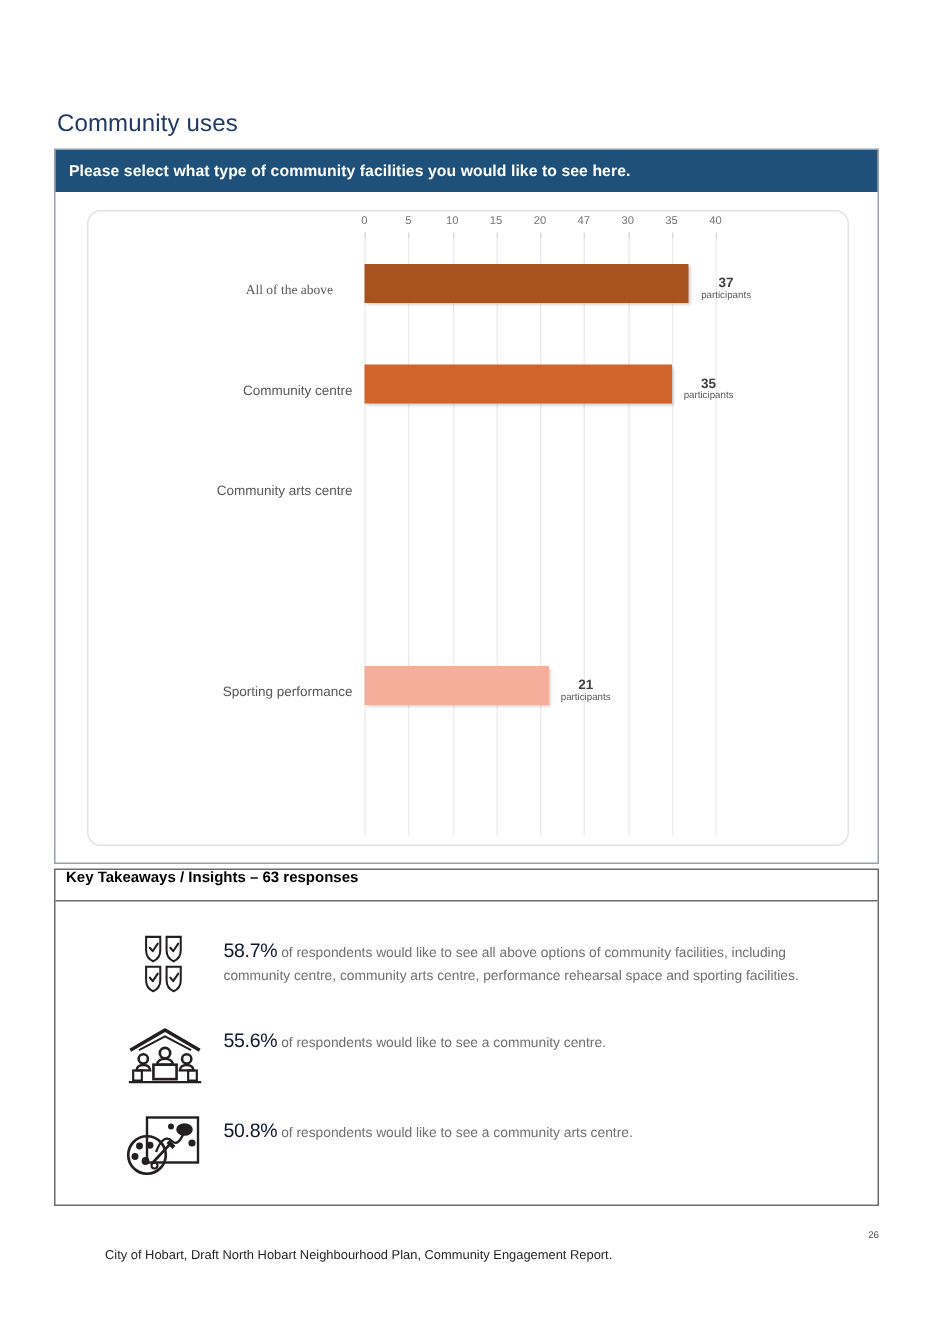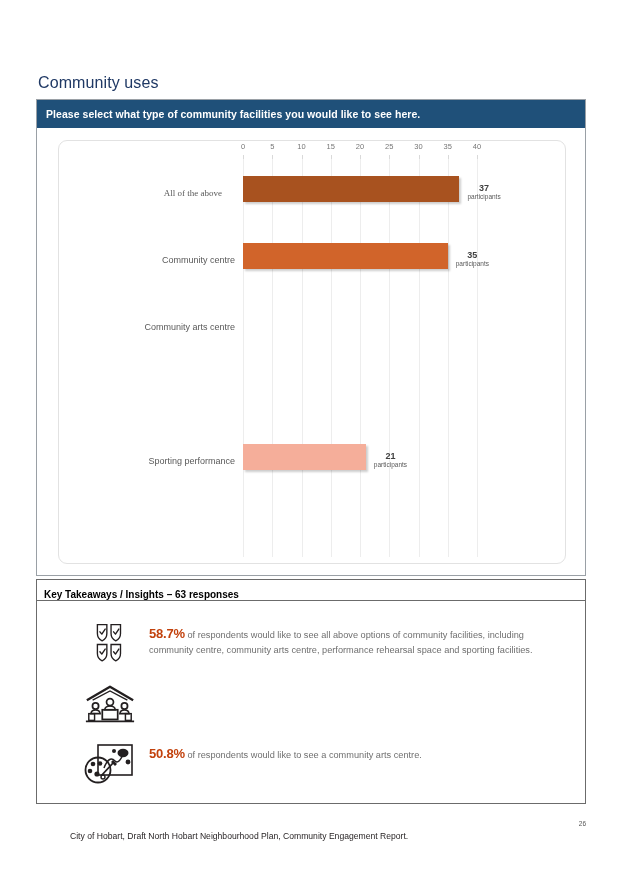--- a/index.html
+++ b/index.html
@@ -54,31 +54,31 @@
     margin-left:8px;text-align:center;white-space:nowrap;line-height:1.05;
   }
   .bar-val{display:block;font-size:9px;font-weight:700;color:#404040;}
   .bar-unit{display:block;font-size:6.5px;color:#595959;margin-top:1px;}
   
   .takeaway-card{
     position:absolute;left:36px;top:579px;width:550px;height:225px;
     border:1px solid #6b6b6b;box-sizing:border-box;background:#fff;
   }
   .tk-header{
-    height:21px;border-bottom:1px solid #6b6b6b;display:flex;align-items:flex-end;
+    height:21px;border-bottom:1px solid #6b6b6b;display:flex;align-items:flex-start;
     padding-left:7px;box-sizing:border-box;
   }
   .tk-header-text{font-size:10px;color:#000;font-weight:700;}
   .tk-list{padding:20px 0 0 0;}
   .tk-item{display:flex;align-items:flex-start;padding:0 18px 0 44px;margin-bottom:14px;}
   .tk-icon{flex:0 0 58px;height:46px;display:flex;align-items:center;justify-content:center;}
   .tk-text{
     flex:1;font-size:9.2px;color:#6f6f6f;line-height:1.45;padding-top:4px;padding-left:10px;
   }
-  .tk-pct{font-size:13px;color:#c2410c;font-weight:700;letter-spacing:-.2px;}
+  .tk-pct{font-size:13px;color:#0f172a;font-weight:400;letter-spacing:-.2px;}
   
   .page-no{
     position:absolute;right:36px;top:820px;font-size:6.5px;color:#555;
   }
   .footer{
     position:absolute;left:70px;top:831px;font-size:8.6px;color:#231f20;
   }
 </style>
 </head>
 <body>
@@ -97,21 +97,21 @@
           <span class="axis-tick" style="left: 184px;">0</span>
           <span class="axis-tick-mark" style="left: 184px;"></span>
           <span class="axis-tick" style="left: 213.25px;">5</span>
           <span class="axis-tick-mark" style="left: 213.25px;"></span>
           <span class="axis-tick" style="left: 242.5px;">10</span>
           <span class="axis-tick-mark" style="left: 242.5px;"></span>
           <span class="axis-tick" style="left: 271.75px;">15</span>
           <span class="axis-tick-mark" style="left: 271.75px;"></span>
           <span class="axis-tick" style="left: 301px;">20</span>
           <span class="axis-tick-mark" style="left: 301px;"></span>
-          <span class="axis-tick" style="left: 330.25px;">25</span>
+          <span class="axis-tick" style="left: 330.25px;">47</span>
           <span class="axis-tick-mark" style="left: 330.25px;"></span>
           <span class="axis-tick" style="left: 359.5px;">30</span>
           <span class="axis-tick-mark" style="left: 359.5px;"></span>
           <span class="axis-tick" style="left: 388.75px;">35</span>
           <span class="axis-tick-mark" style="left: 388.75px;"></span>
           <span class="axis-tick" style="left: 418px;">40</span>
           <span class="axis-tick-mark" style="left: 418px;"></span>
         </div>
       <div id="gridlines">
           <div class="gridline" style="left: 184px;"></div>
@@ -196,20 +196,21 @@
        <circle cx="13" cy="23" r="3.2" fill="none" stroke="#231f20" stroke-width="1.8"></circle>
        <path d="M8.2 31 Q8.6 27.2 13 27.2 Q17.4 27.2 17.8 31 Z" fill="none" stroke="#231f20" stroke-width="1.6"></path>
        <circle cx="43" cy="23" r="3.2" fill="none" stroke="#231f20" stroke-width="1.8"></circle>
        <path d="M38.2 31 Q38.6 27.2 43 27.2 Q47.4 27.2 47.8 31 Z" fill="none" stroke="#231f20" stroke-width="1.6"></path>
        <rect x="20" y="27" width="16" height="10" fill="none" stroke="#231f20" stroke-width="1.8"></rect>
        <rect x="6" y="31" width="6" height="7" fill="none" stroke="#231f20" stroke-width="1.5"></rect>
        <rect x="44" y="31" width="6" height="7" fill="none" stroke="#231f20" stroke-width="1.5"></rect>
        <path d="M3 39 L53 39" stroke="#231f20" stroke-width="1.6"></path>
      </svg>
           </div>
+          <div class="tk-text"><span class="tk-pct">55.6%</span><span> of respondents would like to see a community centre.</span></div>
         </div>
         <div class="tk-item">
           <div class="tk-icon">
             <svg width="52" height="44" viewBox="0 0 52 44">
        <rect x="14" y="3" width="34" height="30" fill="none" stroke="#231f20" stroke-width="1.6"></rect>
        <path d="M20 26 Q25 13 31 19 Q35 23 40 10" fill="none" stroke="#231f20" stroke-width="1.5"></path>
        <ellipse cx="39" cy="11" rx="5.5" ry="4.2" fill="#231f20"></ellipse>
        <circle cx="30" cy="9" r="2" fill="#231f20"></circle>
        <circle cx="44" cy="20" r="2.4" fill="#231f20"></circle>
        <path d="M30 20 L17 34" stroke="#231f20" stroke-width="1.8"></path>

